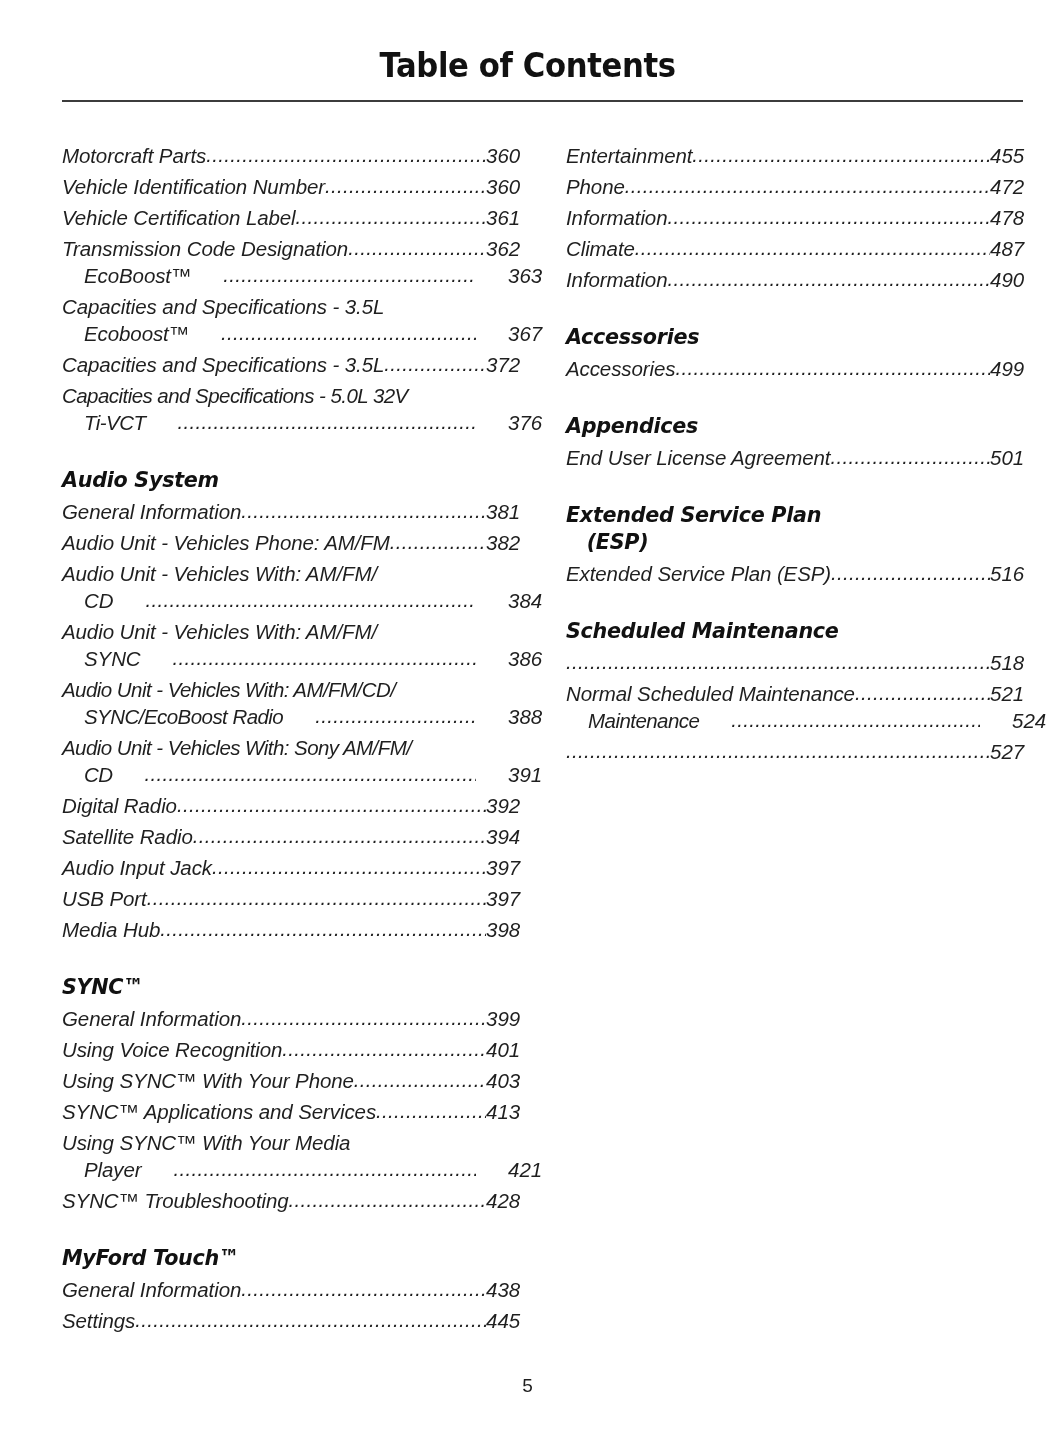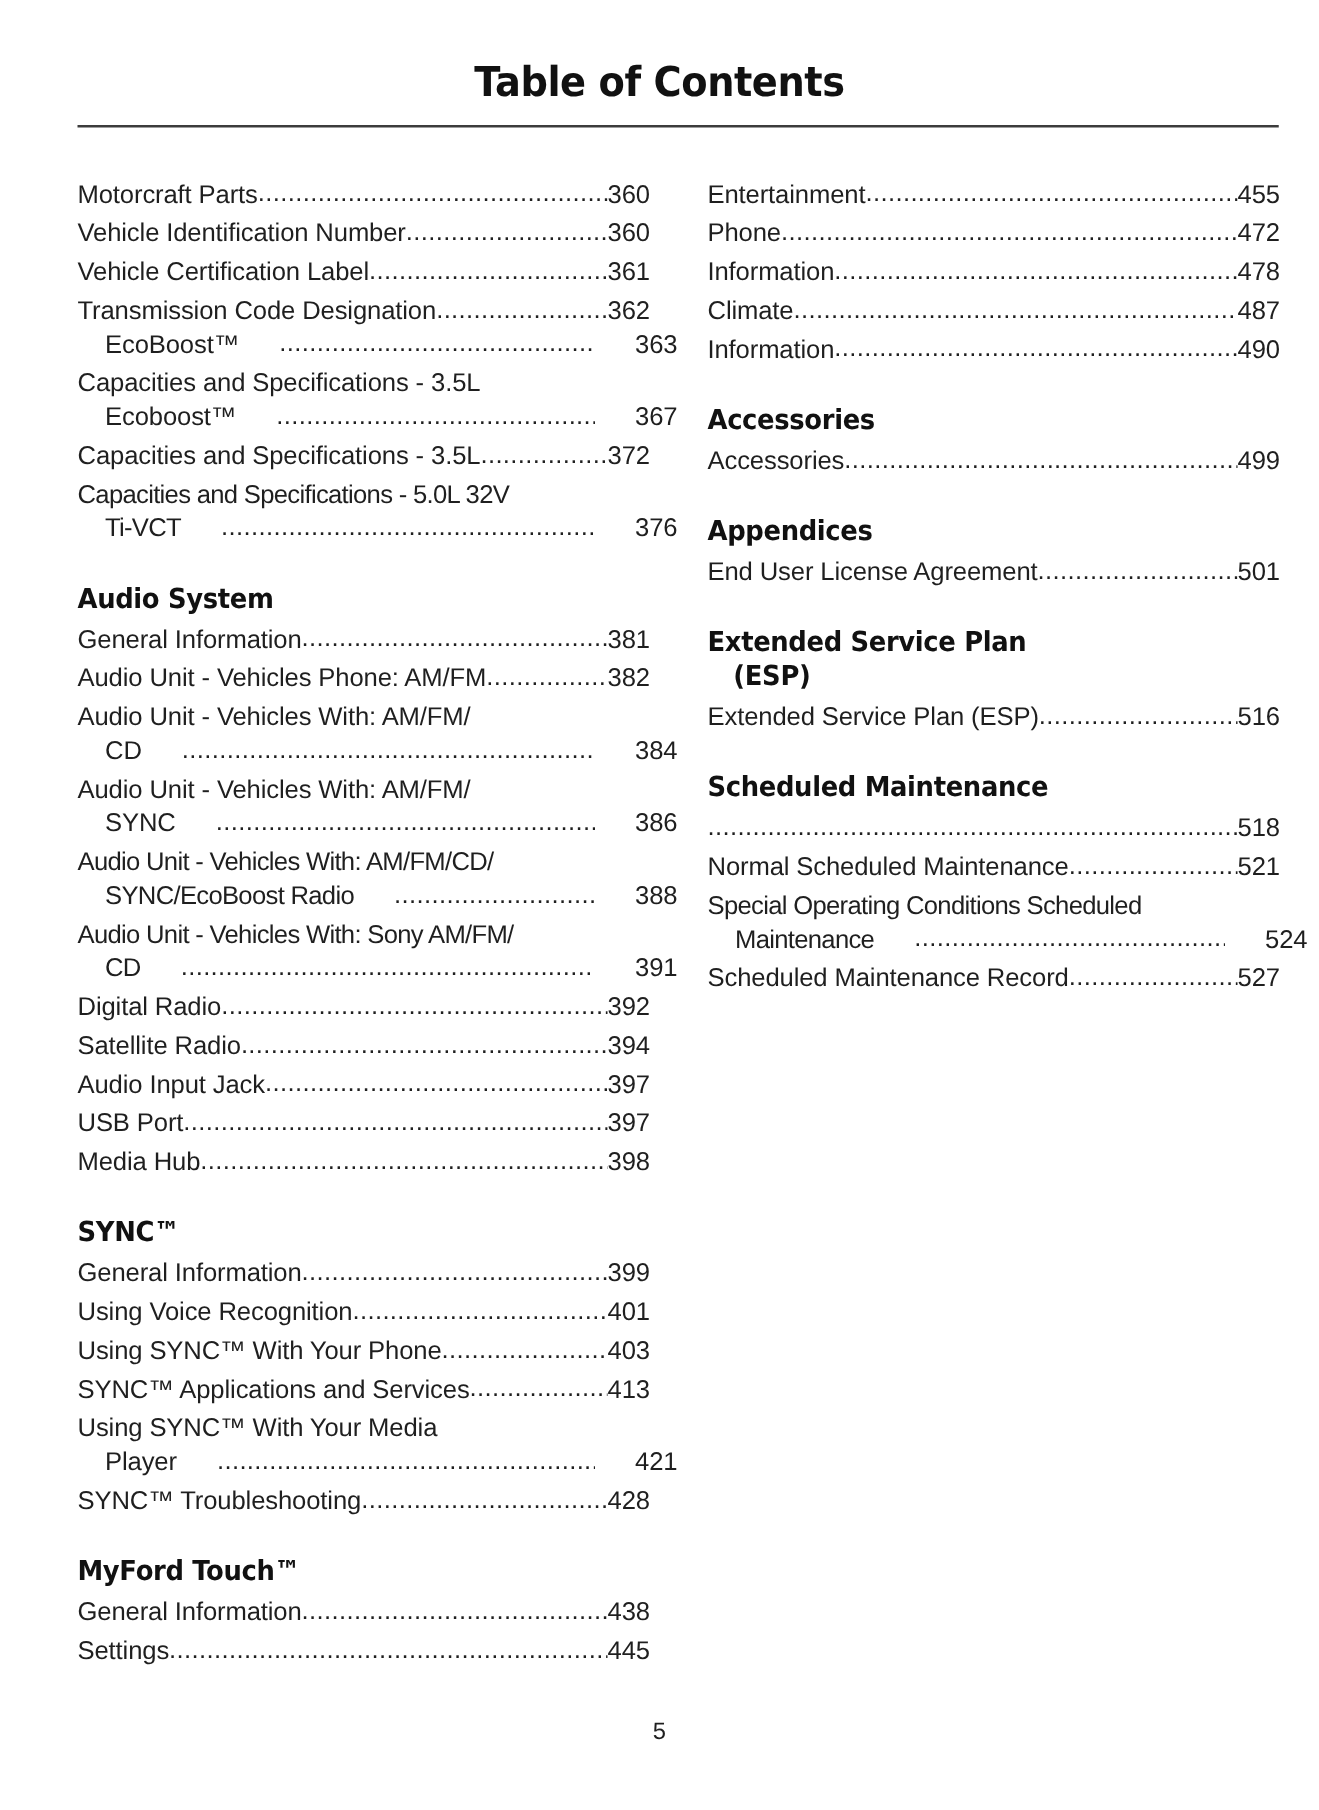--- a/index.html
+++ b/index.html
@@ -49,20 +49,21 @@
   .columns {
     position: absolute;
     top: 140px;
     left: 62px;
     width: 961px;
     display: flex;
     gap: 46px;
   }
   .col {
     width: 458px;
+    font-style: italic;
   }
 
   
   .section-head {
     font-family: "DejaVu Sans", sans-serif;
     font-weight: bold;
     font-size: 22px;
     line-height: 27px;
     color: #111111;
     letter-spacing: -0.3px;
@@ -421,32 +422,28 @@
           </div>
         </div>
         <div class="entry">
           <div class="line">
             <span class="label">Normal Scheduled Maintenance</span>
             <span class="leader">........................................................................................................................</span>
             <span class="page-no">521</span>
           </div>
         </div>
         <div class="entry tight">
-          <div class="line full">
-            <span class="label">Special Operating Conditions Scheduled</span>
-          </div>
           <div class="line cont">
             <span class="label">Maintenance</span>
             <span class="leader">........................................................................................................................</span>
             <span class="page-no">524</span>
           </div>
         </div>
         <div class="entry">
           <div class="line">
-            <span class="label">Scheduled Maintenance Record</span>
             <span class="leader">........................................................................................................................</span>
             <span class="page-no">527</span>
           </div>
         </div>
       </div>
   </div>
 
   <div class="folio">5</div>
 
 </div>

